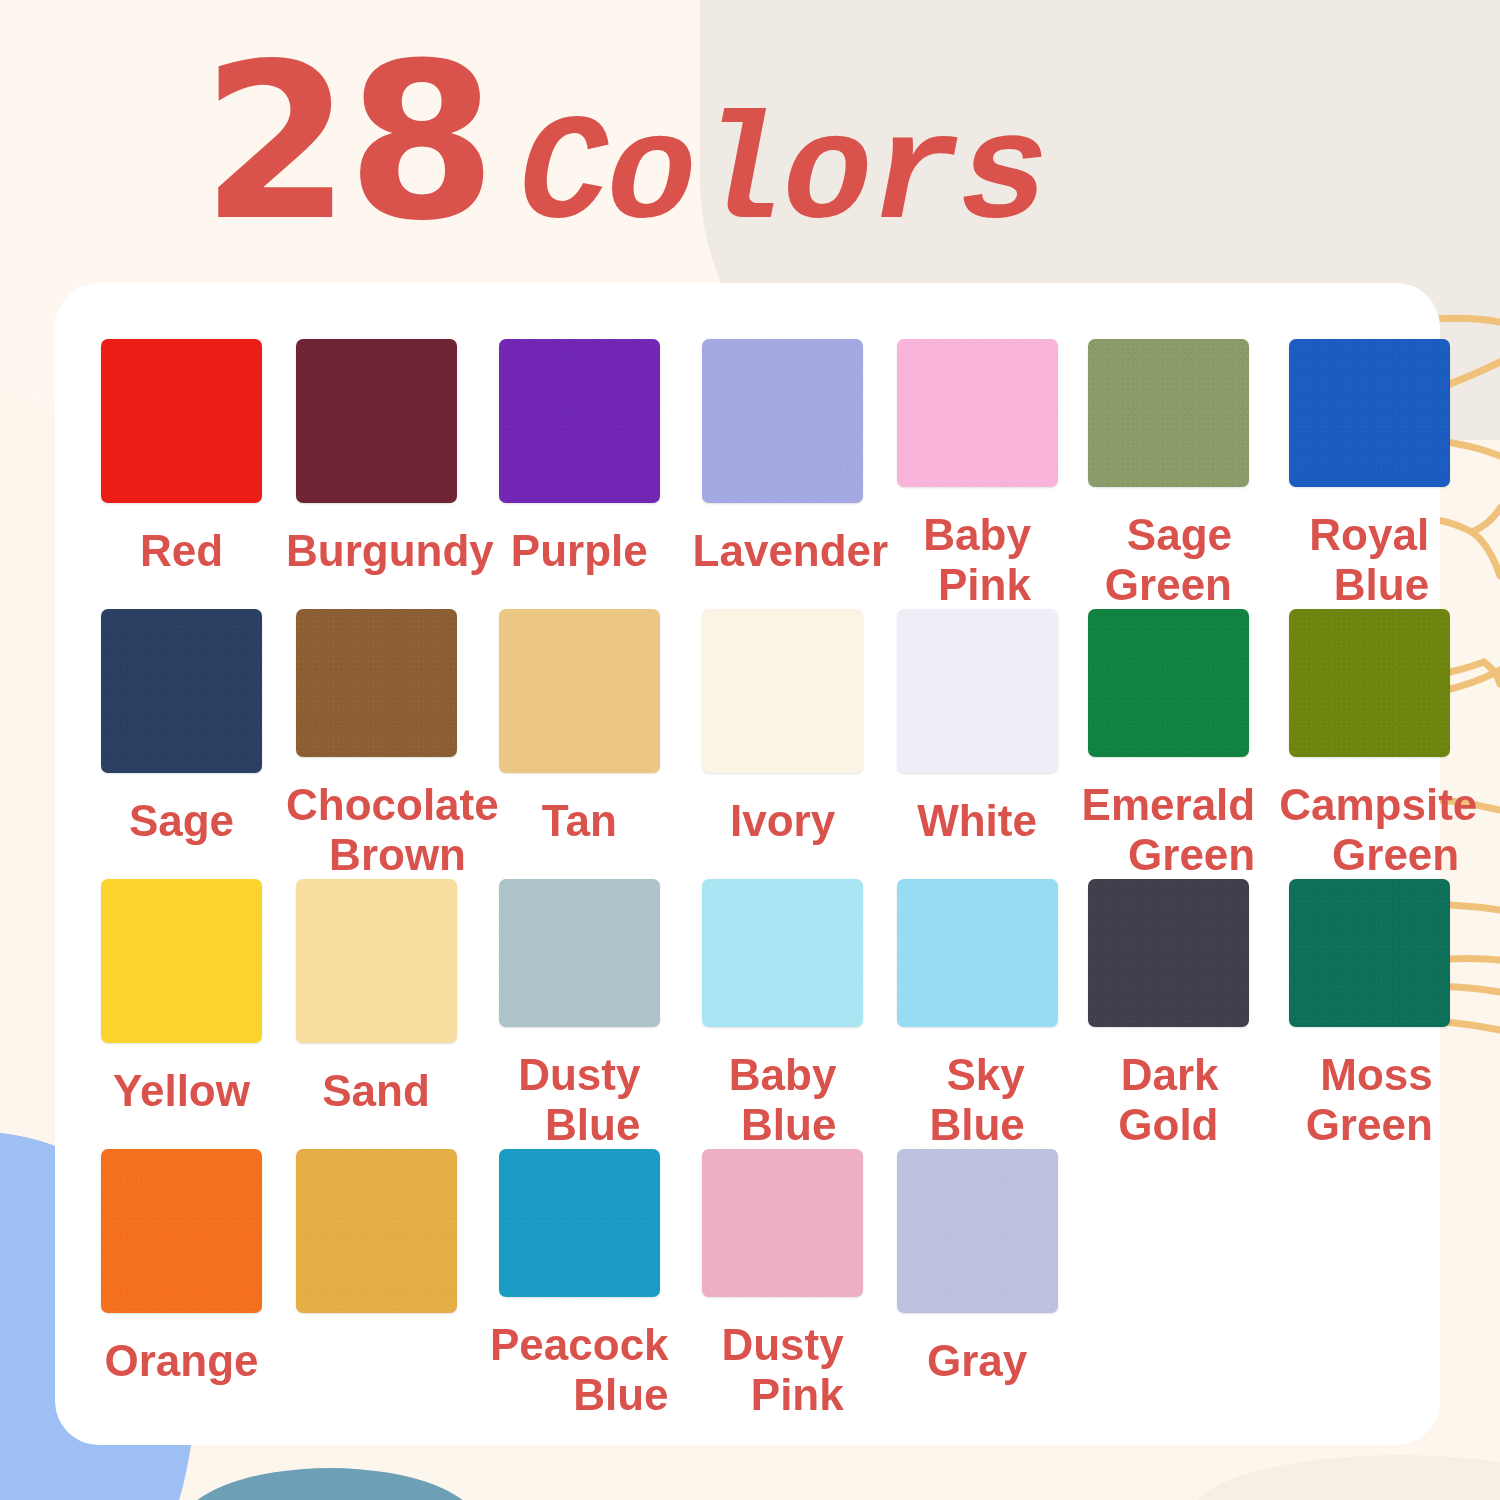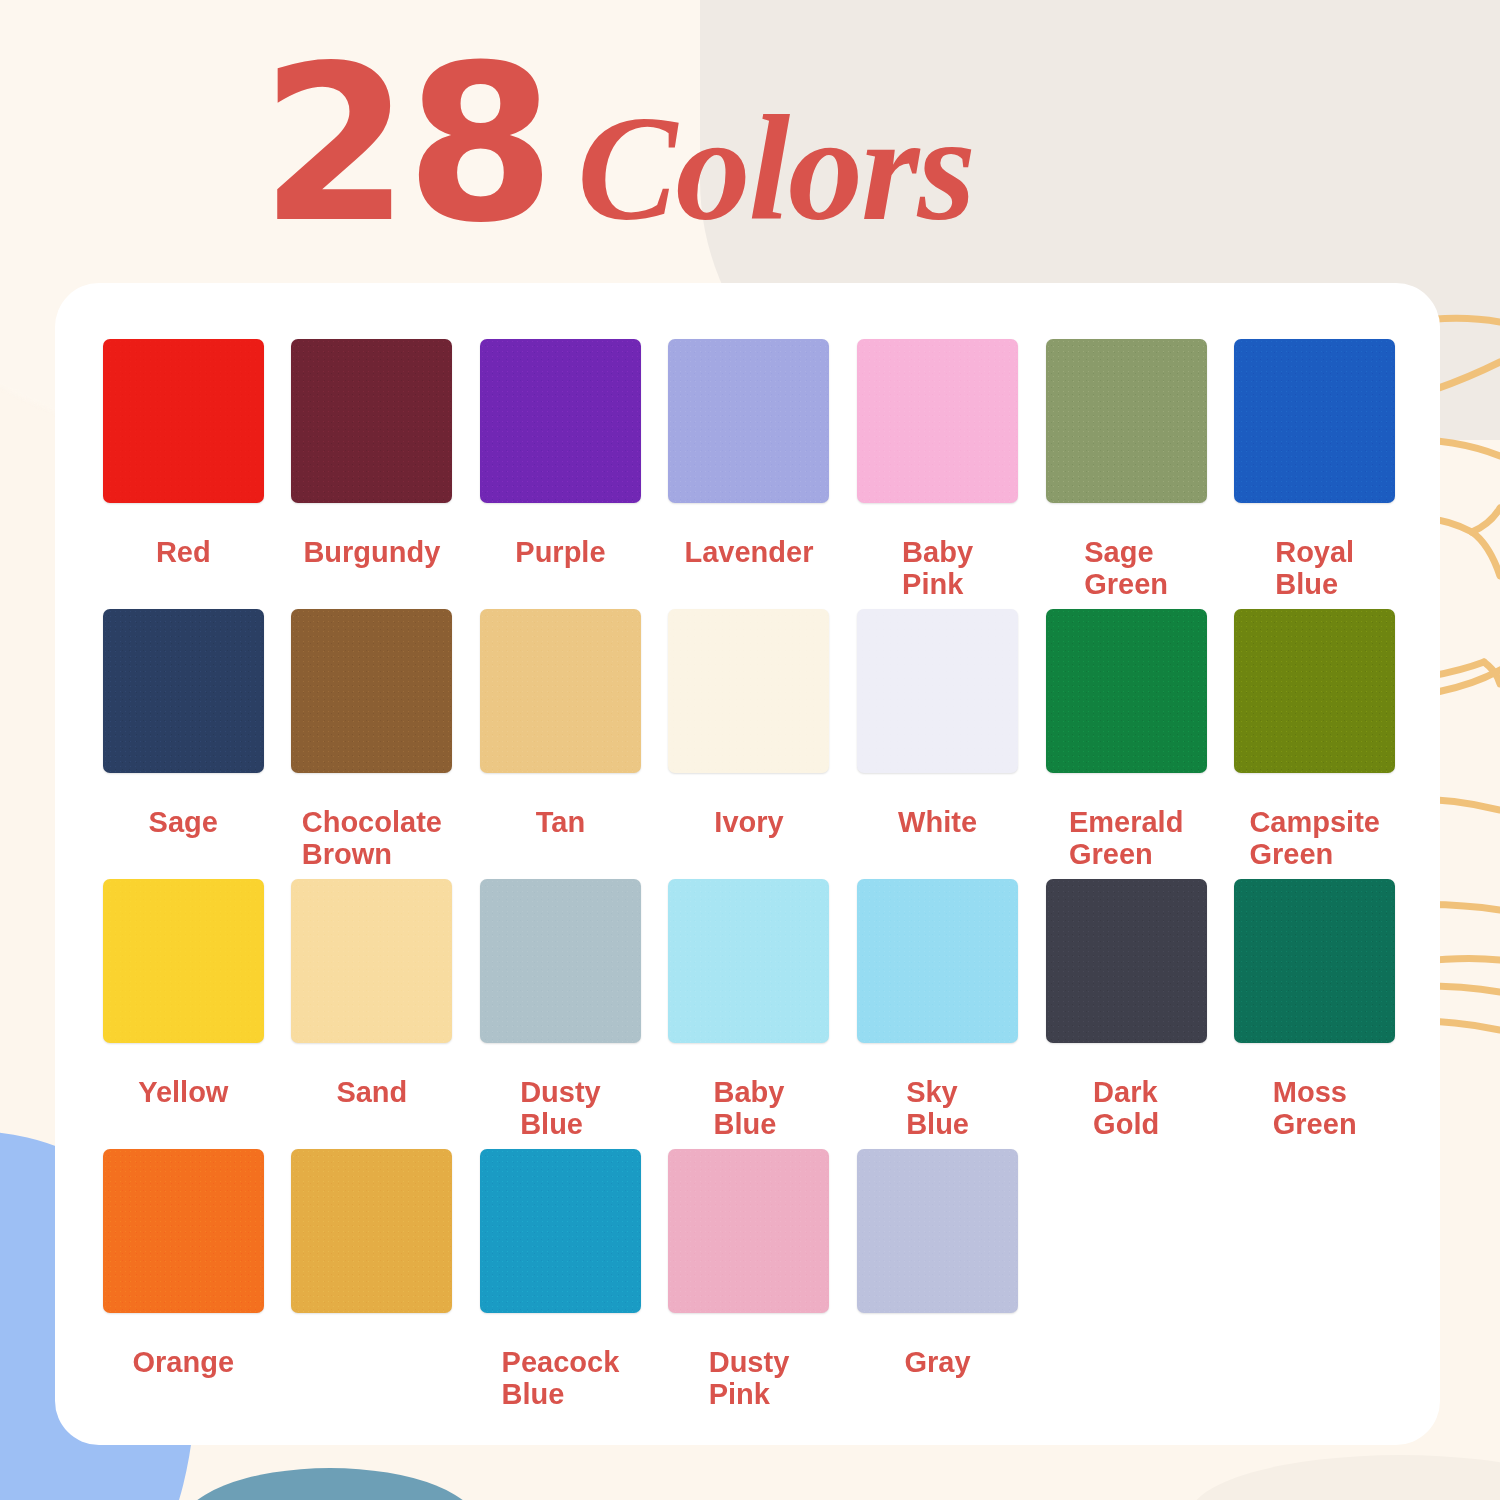--- a/index.html
+++ b/index.html
@@ -81,21 +81,21 @@
     top: 270px;
     width: 140px;
     height: 1120px;
     pointer-events: none;
   }
   #threads svg { display: block; }
 
   
   #header {
     position: absolute;
-    left: 9px;
+    left: 16px;
     top: 0;
     width: 1200px;
     height: 290px;
     display: flex;
     align-items: center;
     justify-content: center;
     z-index: 5;
   }
   #title-wrap {
     display: flex;
@@ -110,21 +110,21 @@
     letter-spacing: -4px;
     font-family: "DejaVu Sans", sans-serif;
   }
   #title-word {
     font-size: 150px;
     font-weight: 700;
     font-style: italic;
     line-height: 0.9;
     margin-left: 26px;
     letter-spacing: -2px;
-    font-family: Liberation Serif, serif;
+    font-family: Liberation Mono, monospace;
   }
 
   
   #swatch-card {
     position: absolute;
     left: 55px;
     top: 283px;
     width: 1385px;
     height: 1162px;
     background: #ffffff;
@@ -167,26 +167,26 @@
       radial-gradient(rgba(0,0,0,0.10) 0.6px, transparent 0.7px),
       radial-gradient(rgba(255,255,255,0.10) 0.5px, transparent 0.6px);
     background-size: 5px 5px, 7px 7px, 4px 4px;
     background-position: 0 0, 2px 3px, 1px 2px;
     mix-blend-mode: overlay;
     opacity: 0.85;
   }
   .swatch-chip.light::after { opacity: 0.55; }
 
   .swatch-label {
-    margin-top: 33px;
+    margin-top: 23px;
     color: #d9534c;
-    font-size: 29px;
+    font-size: 44px;
     font-weight: 700;
     line-height: 1.12;
-    text-align: left;
+    text-align: right;
     max-width: 180px;
     white-space: pre-line;
   }
 </style>
 </head>
 <body>
 
 <div id="bg-base"></div>
 <div id="bg-cream-highlight"></div>
 <div id="bg-gray-wash"></div>

